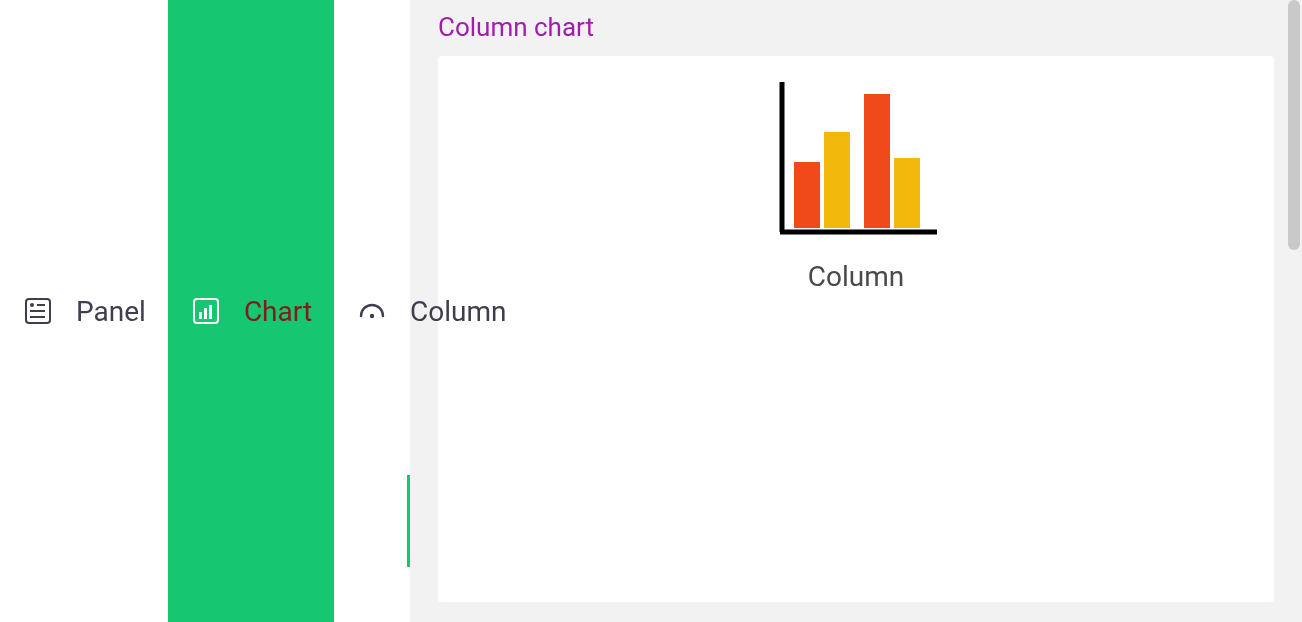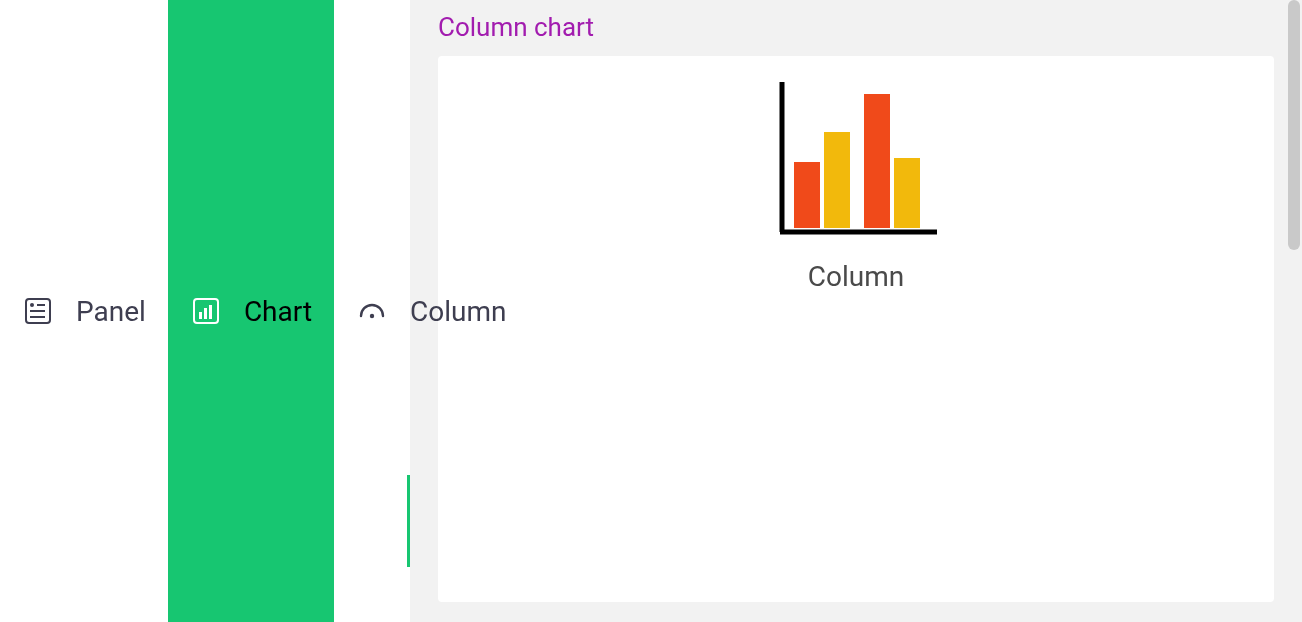--- a/index.html
+++ b/index.html
@@ -24,21 +24,21 @@
     }
     .sidebar-item {
       display: flex;
       align-items: center;
       padding: 28px 22px;
       cursor: pointer;
       gap: 22px;
     }
     .sidebar-item.active {
       background: #17c671;
-      color: #000000;
+      color: #7f1d1d;
       text-align: center;
     }
     .sidebar-item:not(.active) {
       color: #3e3e50;
     }
     .sidebar-item .label {
       font-size: 28px;
       font-weight: 400;
     }
     .sidebar-icon {

